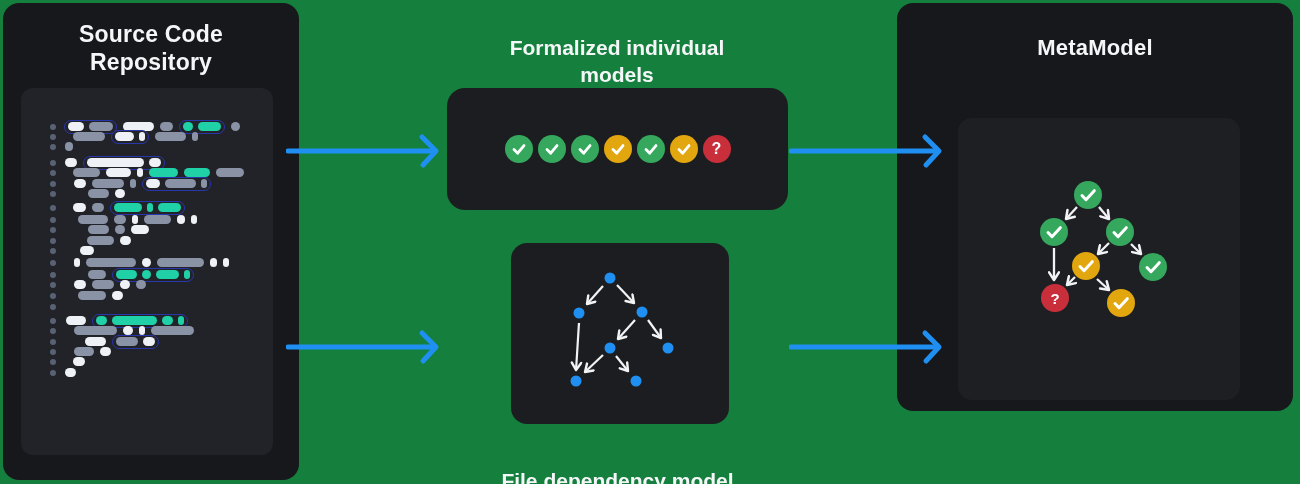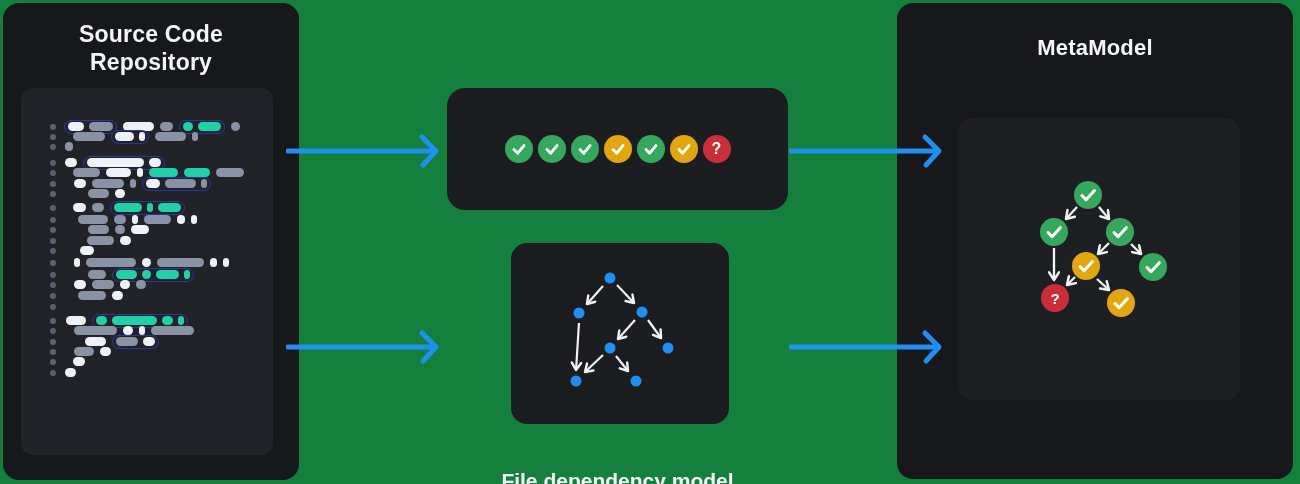--- a/index.html
+++ b/index.html
@@ -1,20 +1,20 @@
 <!DOCTYPE html>
 <html><head>
 <meta charset="utf-8">
 <style>
   html,body{margin:0;padding:0;background:#000;}
   .canvas{position:relative;width:1300px;height:484px;background:#15803d;overflow:hidden;
           font-family:"Liberation Sans",sans-serif;}
   .panel{position:absolute;background:#17181c;border-radius:16px;}
   .panel-left{left:3px;top:3px;width:296px;height:477px;}
-  .panel-right{left:897px;top:3px;width:396px;height:476px;}
+  .panel-right{left:897px;top:3px;width:396px;height:408px;}
   .panel-title{color:#f5f6f8;font-weight:700;text-align:center;letter-spacing:.2px;}
   .left-title{font-size:23px;line-height:28px;margin:17px auto 0;max-width:225px;}
   .right-title{font-size:22px;line-height:27px;margin:31px auto 0;}
   .mid-title{position:absolute;left:487px;top:17px;width:260px;color:#f5f6f8;
              font-weight:700;font-size:21px;line-height:27px;text-align:center;}
   .dep-label{position:absolute;left:447px;top:452px;width:341px;text-align:center;
              font-size:21px;font-weight:700;color:#f5f6f8;}
   .code-box{position:absolute;left:18px;top:85px;width:252px;height:367px;
             background:#222329;border-radius:12px;}
   .code-row{position:absolute;left:0;right:0;height:9px;display:flex;align-items:center;gap:6px;}
@@ -203,20 +203,21 @@
           <span class="line-dot"></span>
           <span class="pill" style="width: 12px; background: rgb(238, 241, 245);"></span>
         </div>
         <div class="code-row" style="top: 280px; padding-left: 44px;">
           <span class="line-dot"></span>
           <span class="pill" style="width: 11px; background: rgb(238, 241, 245);"></span>
         </div>
       </div>
   </section>
 
+  <h2 class="mid-title">Formalized individual models</h2>
   <div class="status-box" id="status-box">
       <div class="sc" style="background: rgb(53, 168, 94);">
         <svg width="16" height="16" viewBox="0 0 16 16">
           <path d="M3,8.6 L6.7,12.2 L13,4.6" fill="none" stroke="#fff" stroke-width="2.8" stroke-linecap="round" stroke-linejoin="round"></path>
         </svg>
       </div>
       <div class="sc" style="background: rgb(53, 168, 94);">
         <svg width="16" height="16" viewBox="0 0 16 16">
           <path d="M3,8.6 L6.7,12.2 L13,4.6" fill="none" stroke="#fff" stroke-width="2.8" stroke-linecap="round" stroke-linejoin="round"></path>
         </svg>

